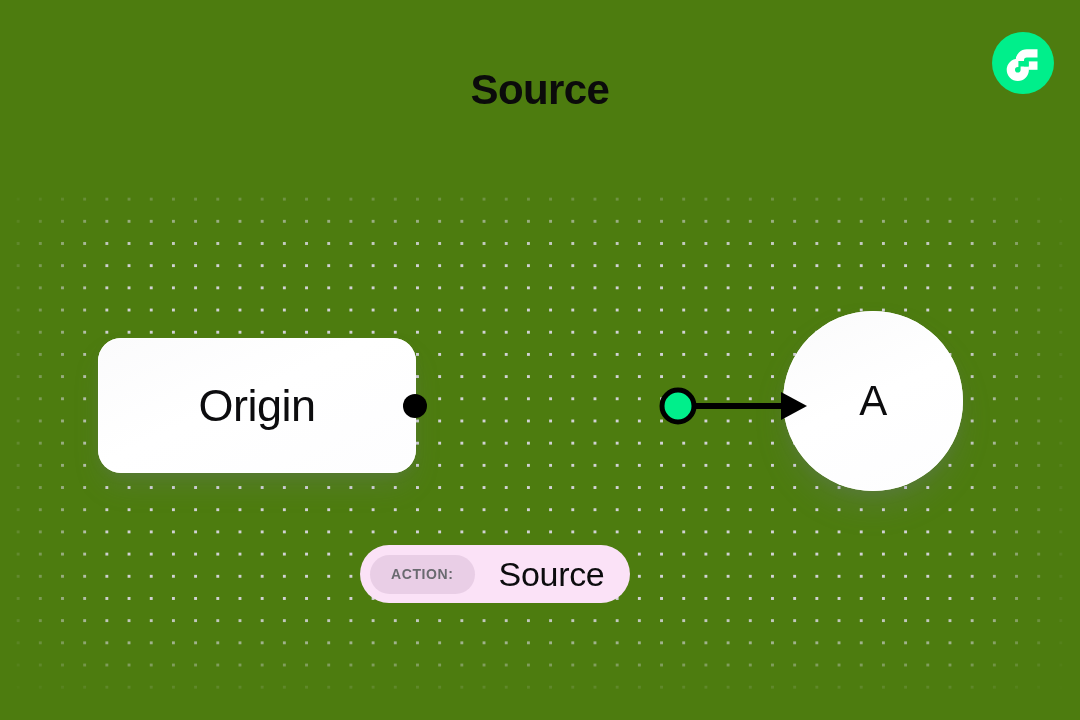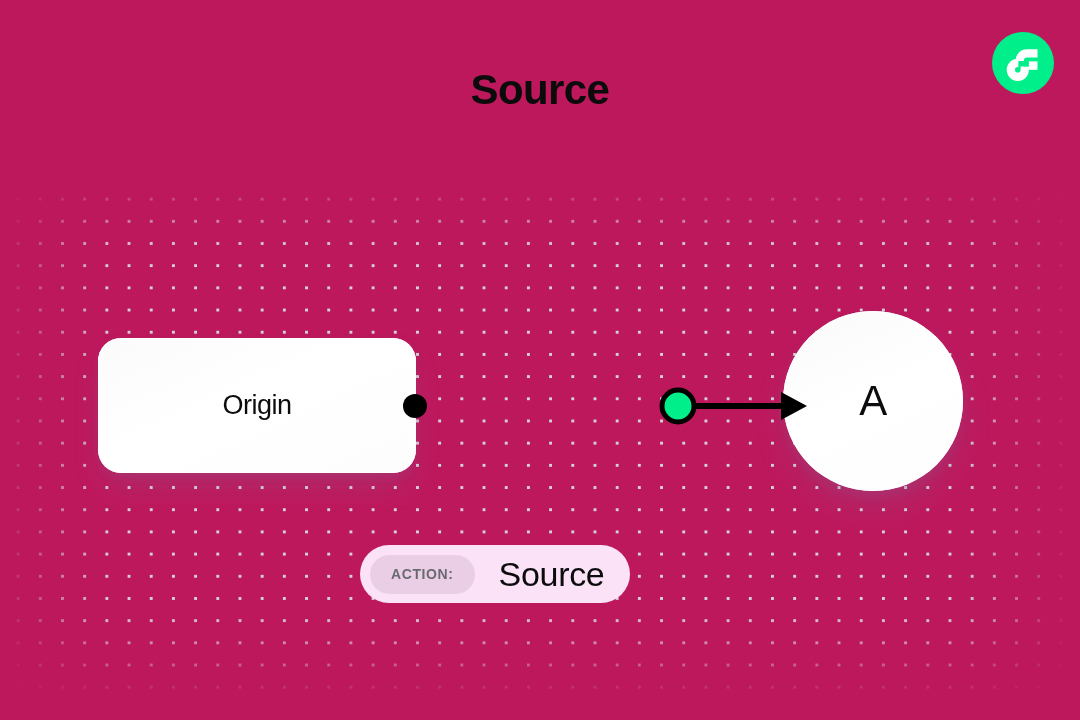--- a/index.html
+++ b/index.html
@@ -12,21 +12,21 @@
     overflow: hidden;
     background: #efeff0;
     font-family: "Liberation Sans", sans-serif;
     -webkit-font-smoothing: antialiased;
   }
 
   #stage {
     position: relative;
     width: 1080px;
     height: 720px;
-    background: #be185d;
+    background: #4d7c0f;
   }
 
   
   #dot-field {
     position: absolute;
     left: 0;
     top: 180px;
     width: 1080px;
     height: 540px;
     background-image: radial-gradient(#d2d2d6 1.6px, transparent 1.7px);
@@ -90,21 +90,21 @@
     background: linear-gradient(155deg, #fbfbfc 0%, #ffffff 45%, #fdfdfe 100%);
     box-shadow:
       0 16px 30px -6px rgba(118, 122, 160, 0.22),
       0 4px 10px rgba(118, 122, 160, 0.10),
       0 0 0 1px rgba(255, 255, 255, 0.9) inset;
     display: flex;
     align-items: center;
     justify-content: center;
   }
   #origin-label {
-    font-size: 27px;
+    font-size: 45px;
     font-weight: 400;
     letter-spacing: -0.5px;
     color: #0c0c0e;
   }
 
   
   #target-node {
     position: absolute;
     left: 783px;
     top: 311px;

